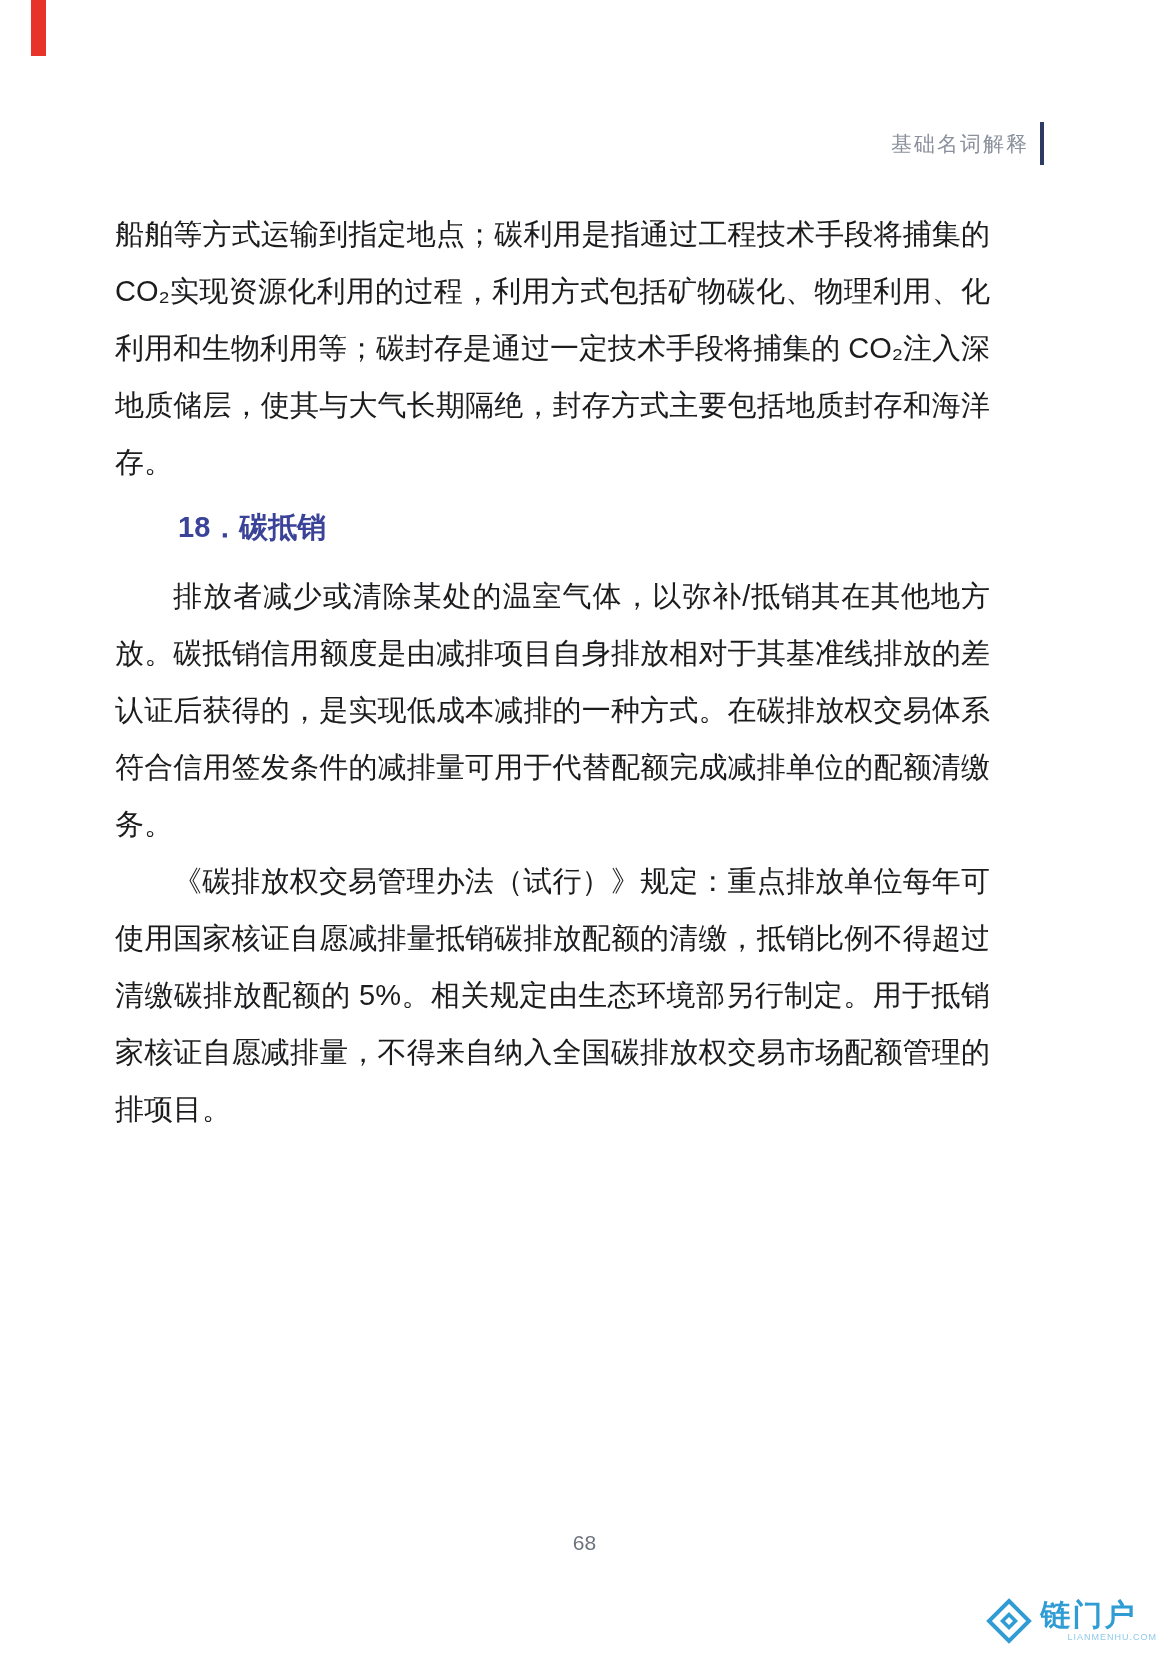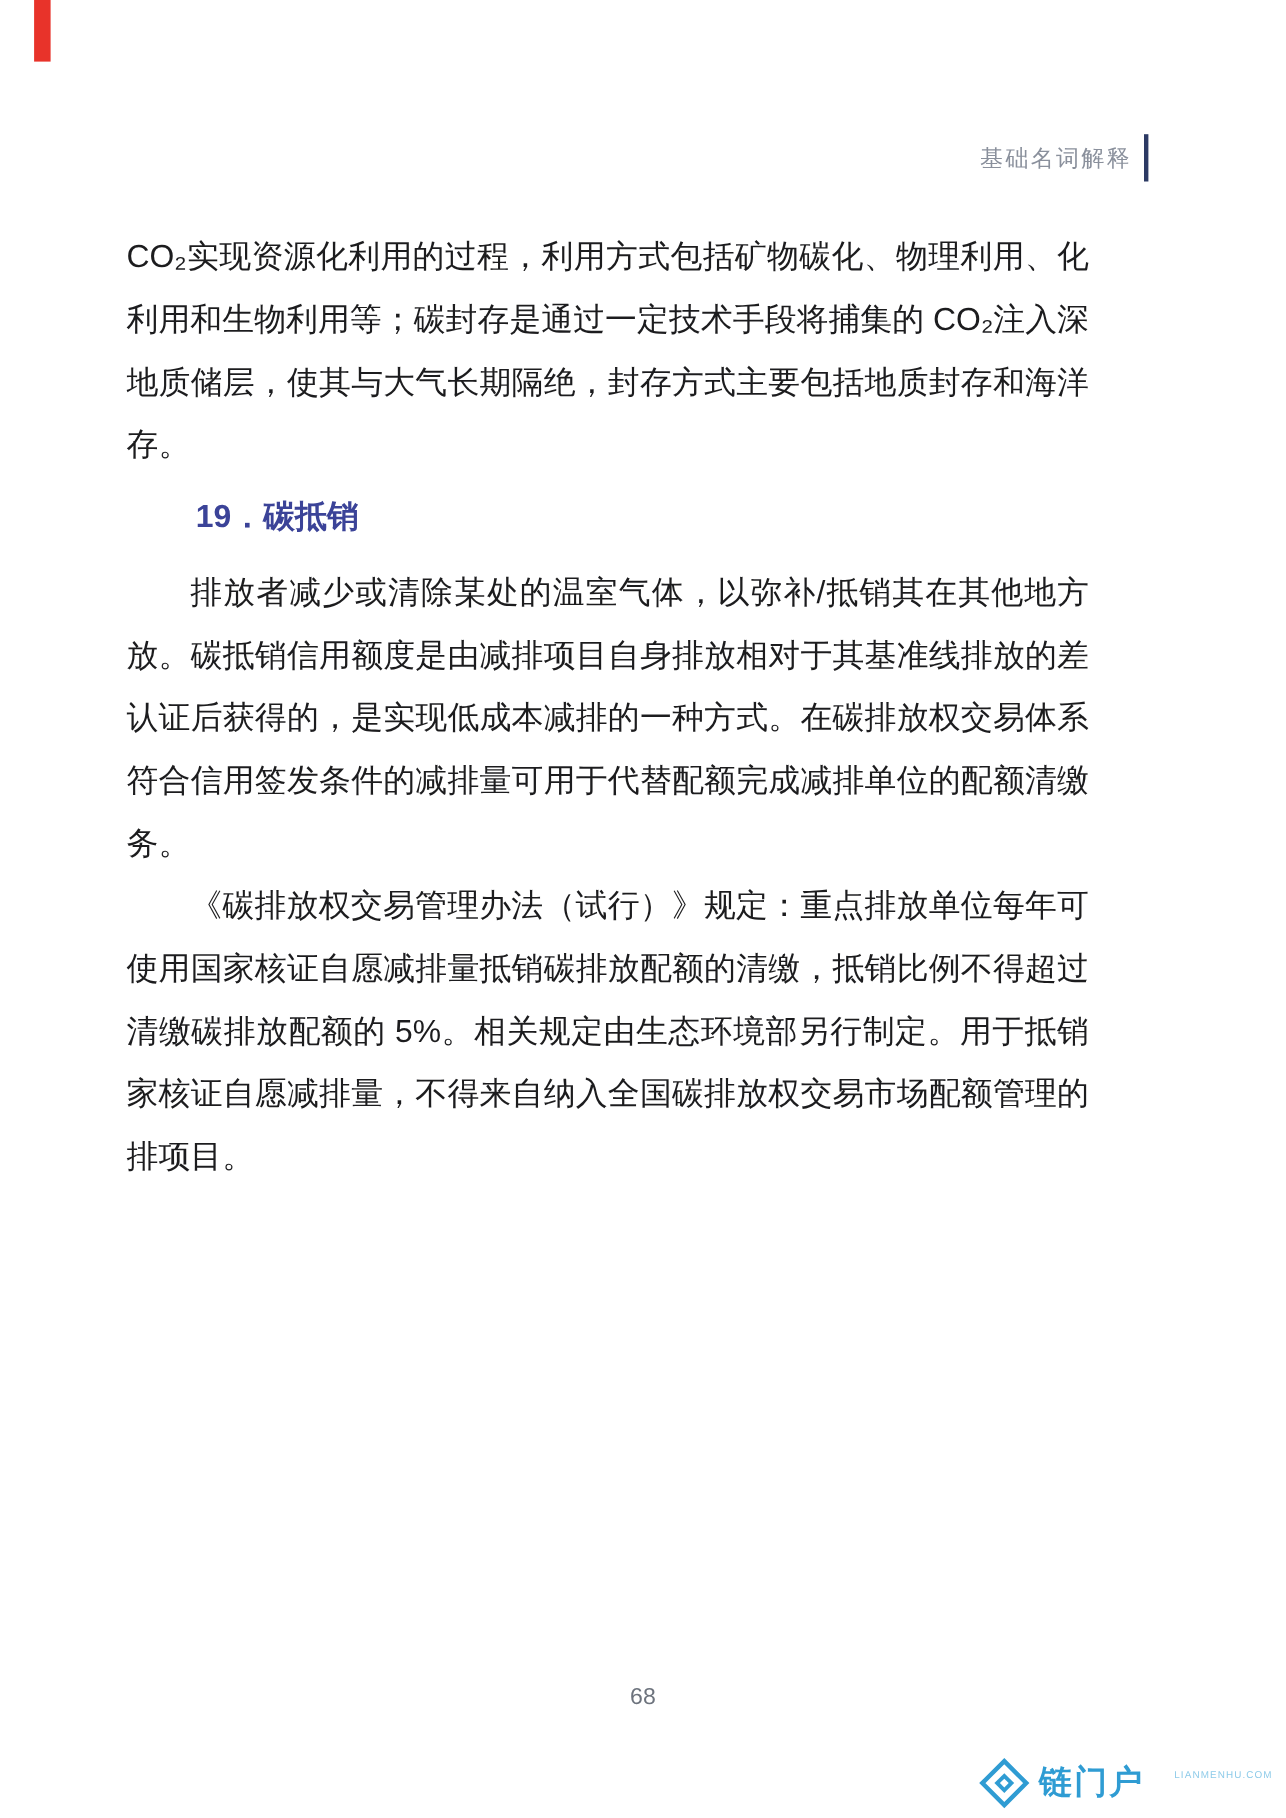--- a/index.html
+++ b/index.html
@@ -50,21 +50,21 @@
   
   .footer-num {
     position:absolute; top:1531px; left:0; width:100%;
     text-align:center; font-size:21px; color:#6d737d;
   }
   .logo {
     position:absolute; right:12px; bottom:8px;
     display:flex; align-items:center; gap:7px;
   }
   .logo-icon { width:48px; height:48px; display:block; }
-  .logo-text-col { display:flex; flex-direction:row; line-height:1; }
+  .logo-text-col { display:flex; flex-direction:column; line-height:1; }
   .logo-name {
     color:var(--logo-color,#2f9cd3);
     font-size:30px; font-weight:bold; letter-spacing:2px;
   }
   .logo-caption {
     color:#8ecbe9; font-size:9px; letter-spacing:1px; margin-top:3px;padding-left:27px;
   }
 </style>
 </head>
 <body>
@@ -74,27 +74,28 @@
   <div class="red-mark"></div>
 
   <div class="header">
     <span class="header-title">基础名词解释</span>
     <span class="header-bar"></span>
   </div>
 
   <div class="body-text">
 
     <div class="para">
+      <div class="line j">船舶等方式运输到指定地点；碳利用是指通过工程技术手段将捕集的</div>
       <div class="line j">CO₂实现资源化利用的过程，利用方式包括矿物碳化、物理利用、化学</div>
       <div class="line j">利用和生物利用等；碳封存是通过一定技术手段将捕集的 CO₂注入深部</div>
       <div class="line j">地质储层，使其与大气长期隔绝，封存方式主要包括地质封存和海洋封</div>
       <div class="line">存。</div>
     </div>
 
-    <div class="heading">19．碳抵销</div>
+    <div class="heading">18．碳抵销</div>
 
     <div class="para">
       <div class="line j ind">排放者减少或清除某处的温室气体，以弥补/抵销其在其他地方的排</div>
       <div class="line j">放。碳抵销信用额度是由减排项目自身排放相对于其基准线排放的差额</div>
       <div class="line j">认证后获得的，是实现低成本减排的一种方式。在碳排放权交易体系中，</div>
       <div class="line j">符合信用签发条件的减排量可用于代替配额完成减排单位的配额清缴义</div>
       <div class="line">务。</div>
     </div>
 
     <div class="para">

